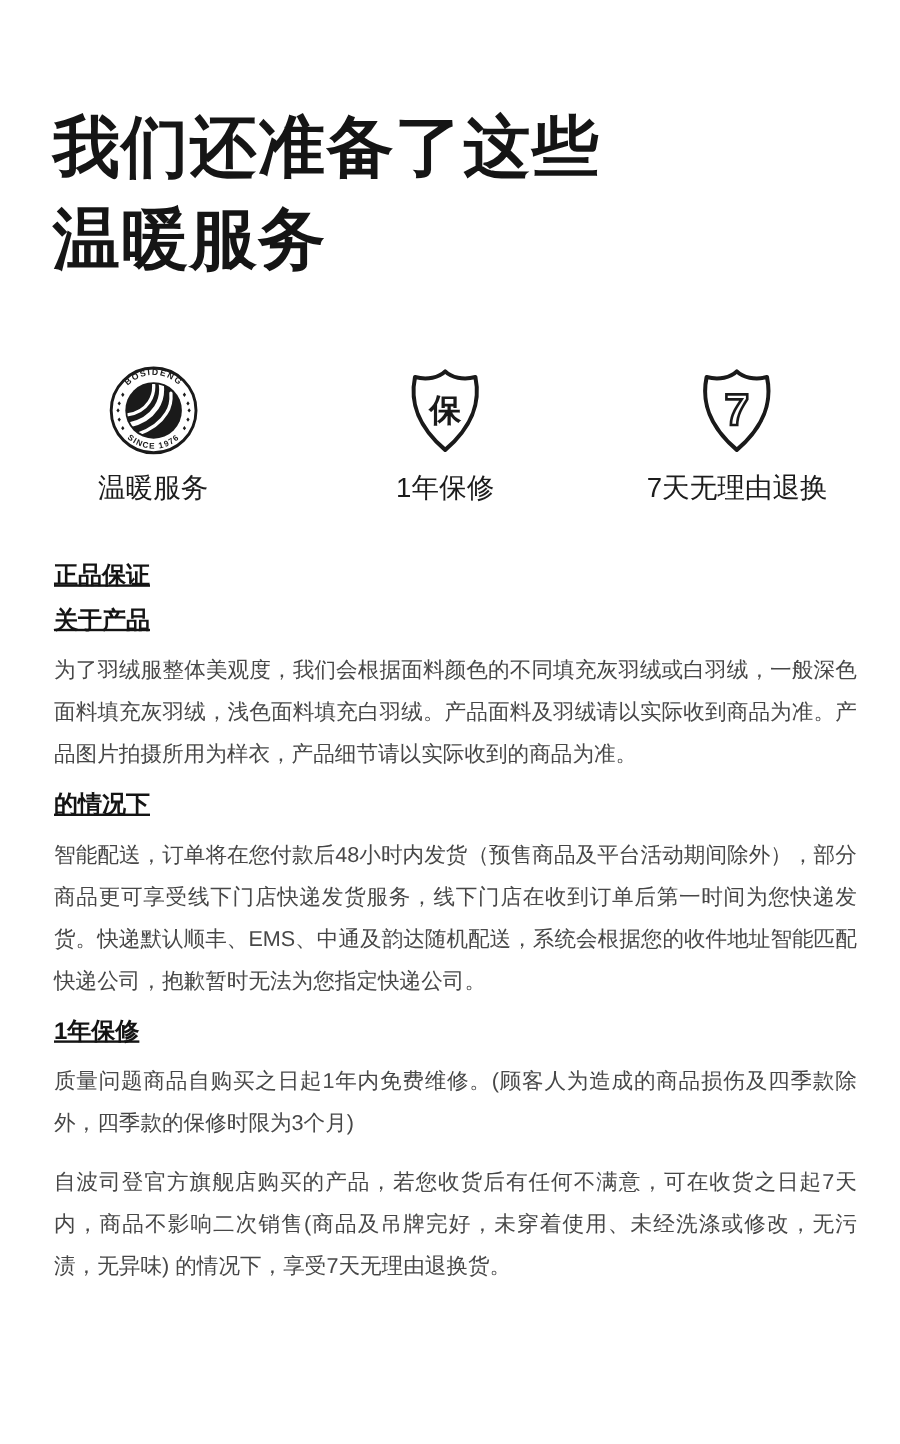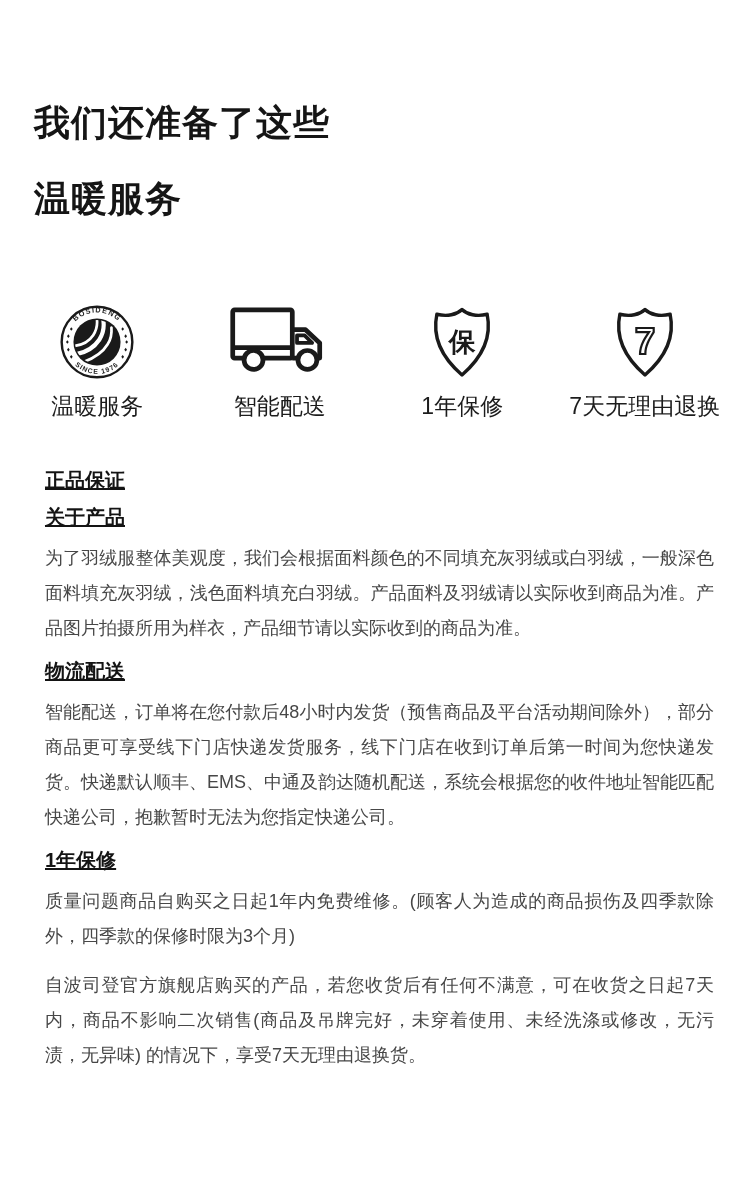--- a/index.html
+++ b/index.html
@@ -2,22 +2,22 @@
 <html><head>
 <meta charset="utf-8">
 <style>
   html,body { margin:0; padding:0; background:#ffffff; }
   .page {
     width:750px; height:1203px; background:#ffffff; overflow:hidden;
     font-family:"Liberation Sans", sans-serif; box-sizing:border-box;
     color:#141414; margin:0 auto; position:relative;
   }
   .title {
-    padding:85px 40px 0 34px; margin:0;
-    font-size:36px; line-height:76px; font-weight:700;
+    padding:85px 40px 0 44px; margin:0;
+    font-size:56px; line-height:76px; font-weight:700;
     letter-spacing:1px; color:#151515;
   }
   .services-row {
     margin-top:66px; display:flex; padding:0 14px 0 6px;
   }
   .service {
     flex:1; display:flex; flex-direction:column; align-items:center;
   }
   .service-icon {
     height:78px; display:flex; align-items:center; justify-content:center;
@@ -80,35 +80,20 @@
             <path d="M87.7 39.9 l1.8 2.4 -1.8 2.4 -1.8 -2.4 z"></path>
             <path d="M89 47.6 l1.8 2.4 -1.8 2.4 -1.8 -2.4 z"></path>
             <path d="M87.7 57.7 l1.8 2.4 -1.8 2.4 -1.8 -2.4 z"></path>
             <path d="M83.8 67.1 l1.8 2.4 -1.8 2.4 -1.8 -2.4 z"></path>
           </g>
         </svg>
       </div>
       <div class="service-label">温暖服务</div>
     </div>
 
-    <div class="service">
-      <div class="service-icon">
-        <svg width="104" height="76" viewBox="0 0 110 80">
-          <g fill="none" stroke="#1a1a1a" stroke-width="5" stroke-linejoin="round">
-            <rect x="5" y="6" width="63" height="51" rx="2"></rect>
-            <line x1="5" y1="46" x2="68" y2="46"></line>
-            <path d="M68 27 h14 l15 14 v16 h-29"></path>
-            <path d="M73 33 h8 l8 8 h-16 z" stroke-width="4"></path>
-          </g>
-          <circle cx="27" cy="59" r="10" fill="#ffffff" stroke="#1a1a1a" stroke-width="5"></circle>
-          <circle cx="84" cy="59" r="10" fill="#ffffff" stroke="#1a1a1a" stroke-width="5"></circle>
-        </svg>
-      </div>
-      <div class="service-label">智能配送</div>
-    </div>
 
     <div class="service">
       <div class="service-icon">
         <svg width="74" height="76" viewBox="0 0 100 100">
           <path d="M50 6 C57 13 70 16 84 12.5 C89.5 39 83 66 50 94.5 C17 66 10.5 39 16 12.5 C30 16 43 13 50 6 Z" fill="none" stroke="#1a1a1a" stroke-width="4.6" stroke-linejoin="round"></path>
           <text x="50" y="62" text-anchor="middle" font-size="36" font-weight="600" fill="#1a1a1a" font-family="Liberation Sans, sans-serif">保</text>
         </svg>
       </div>
       <div class="service-label">1年保修</div>
     </div>
@@ -130,21 +115,21 @@
     <div class="section">
       <h2>正品保证</h2>
     </div>
 
     <div class="section">
       <h2>关于产品</h2>
       <p>为了羽绒服整体美观度，我们会根据面料颜色的不同填充灰羽绒或白羽绒，一般深色面料填充灰羽绒，浅色面料填充白羽绒。产品面料及羽绒请以实际收到商品为准。产品图片拍摄所用为样衣，产品细节请以实际收到的商品为准。</p>
     </div>
 
     <div class="section">
-      <h2>物流配送</h2>
+      <h2>的情况下</h2>
       <p>智能配送，订单将在您付款后48小时内发货（预售商品及平台活动期间除外），部分商品更可享受线下门店快递发货服务，线下门店在收到订单后第一时间为您快递发货。快递默认顺丰、EMS、中通及韵达随机配送，系统会根据您的收件地址智能匹配快递公司，抱歉暂时无法为您指定快递公司。</p>
     </div>
 
     <div class="section">
       <h2>1年保修</h2>
       <p>质量问题商品自购买之日起1年内免费维修。(顾客人为造成的商品损伤及四季款除外，四季款的保修时限为3个月)</p>
     </div>
 
     <div class="section">
       <p>自波司登官方旗舰店购买的产品，若您收货后有任何不满意，可在收货之日起7天内，商品不影响二次销售(商品及吊牌完好，未穿着使用、未经洗涤或修改，无污渍，无异味) 的情况下，享受7天无理由退换货。</p>

